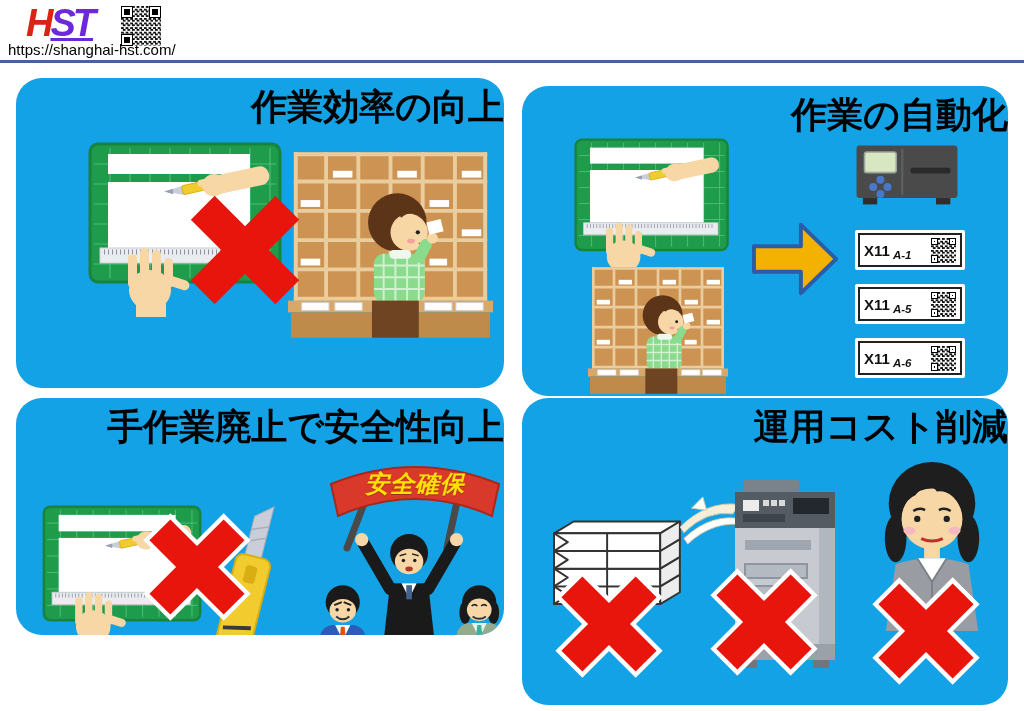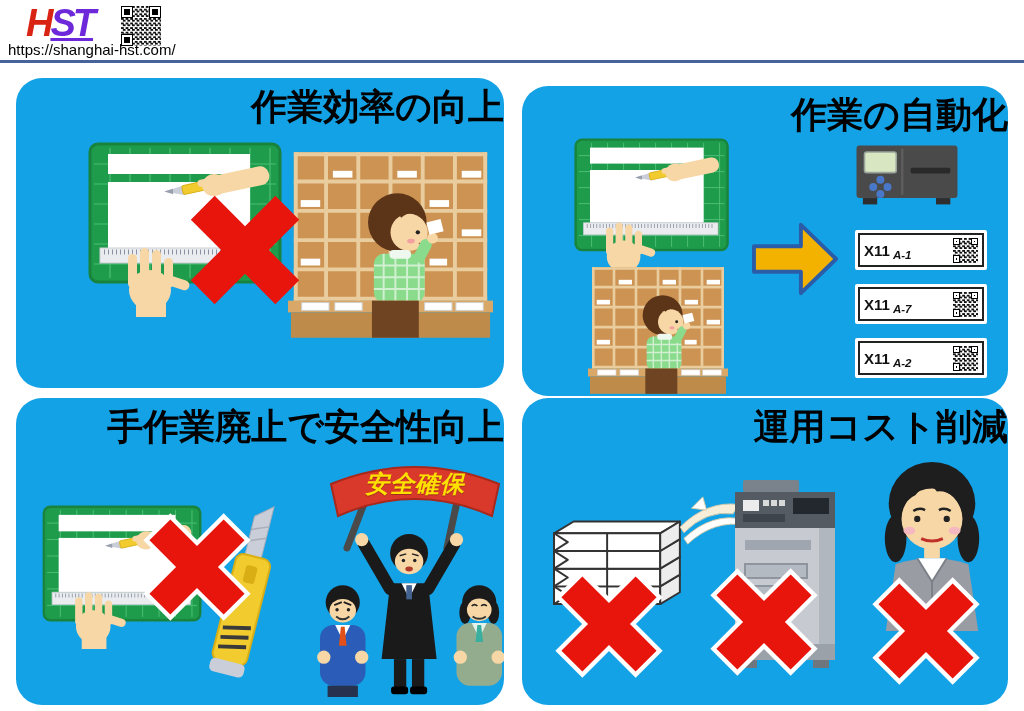--- a/index.html
+++ b/index.html
@@ -13,35 +13,35 @@
   .logo .h{color:#D92313;} .logo .st{color:#6d28d9;text-decoration:underline;}
   .url{position:absolute;left:8px;top:41px;font-size:15px;color:#000000;}
   .title{position:absolute;left:0;right:0;margin:auto;top:8px;width:660px;text-align:center;
          font-size:33px;font-weight:bold;color:#0E0E0E;}
   .hdr-rule{position:absolute;left:0;top:60px;width:1024px;height:3px;background:#47639C;}
 
   
   .panel{position:absolute;background:#14A2E6;border-radius:26px;overflow:hidden;}
   .p1{left:16px;top:78px;width:488px;height:310px;}
   .p2{left:522px;top:78px;width:486px;height:310px;margin-top:8px;}
-  .p3{left:16px;top:398px;width:488px;height:307px;}
+  .p3{left:16px;top:398px;width:488px;height:237px;}
   .p4{left:522px;top:398px;width:486px;height:307px;}
   .panel-title{position:absolute;left:0;right:0;top:5px;text-align:right;
                font-size:36px;font-weight:bold;color:#000;padding-left:28px;}
 
   
   .qr{position:relative;background:repeating-conic-gradient(#111 0% 25%,#fff 0% 50%);
       background-size:4.6px 4.6px;}
   .qr::before,.qr::after,.qr i{content:"";position:absolute;width:29%;height:29%;
       background:#000;border:1.5px solid #000;box-sizing:border-box;
       box-shadow:inset 0 0 0 2px #fff;}
   .qr::before{left:0;top:0;} .qr::after{right:0;top:0;} .qr i{left:0;bottom:0;}
 
   
-  .tag{position:absolute;width:132px;height:40px;background:#FFF;border-radius:2px;
+  .tag{position:absolute;width:110px;height:40px;background:#FFF;border-radius:2px;
        padding:3px;box-sizing:border-box;}
   .tag-inner{width:100%;height:100%;border:2px solid #222;display:flex;align-items:center;
        padding:1px 4px;box-sizing:border-box;background:#FFF;}
   .tag-code{font-weight:bold;font-size:15px;color:#111;line-height:1;}
   .tag-sub{font-weight:bold;font-size:11.5px;color:#111;margin:12px 0 0 3px;line-height:1;font-style:italic;}
   .tag .qr{width:25px;height:25px;margin-left:auto;}
 
   .flag-text{position:absolute;width:170px;text-align:center;font-size:24px;font-weight:bold;
       color:#FFE100;text-shadow:0 1px 0 rgba(0,0,0,.25);letter-spacing:1px;font-style:italic;}
 </style>
@@ -176,30 +176,30 @@
         <span class="tag-code">X11</span>
         <span class="tag-sub">A-1</span>
         <span class="qr">
             <i></i>
           </span>
       </div>
     </div>
     <div class="tag" style="left:333px;top:198px">
       <div class="tag-inner">
         <span class="tag-code">X11</span>
-        <span class="tag-sub">A-7</span>
+        <span class="tag-sub">A-5</span>
         <span class="qr">
             <i></i>
           </span>
       </div>
     </div>
     <div class="tag" style="left:333px;top:252px">
       <div class="tag-inner">
         <span class="tag-code">X11</span>
-        <span class="tag-sub">A-2</span>
+        <span class="tag-sub">A-6</span>
         <span class="qr">
             <i></i>
           </span>
       </div>
     </div>
   </div>
 
   <div class="panel p3">
     <div class="panel-title">手作業廃止で安全性向上</div>
     <svg class="abs" style="left:26px;top:107px;width:165px;height:144px" viewBox="0 0 200 175">

